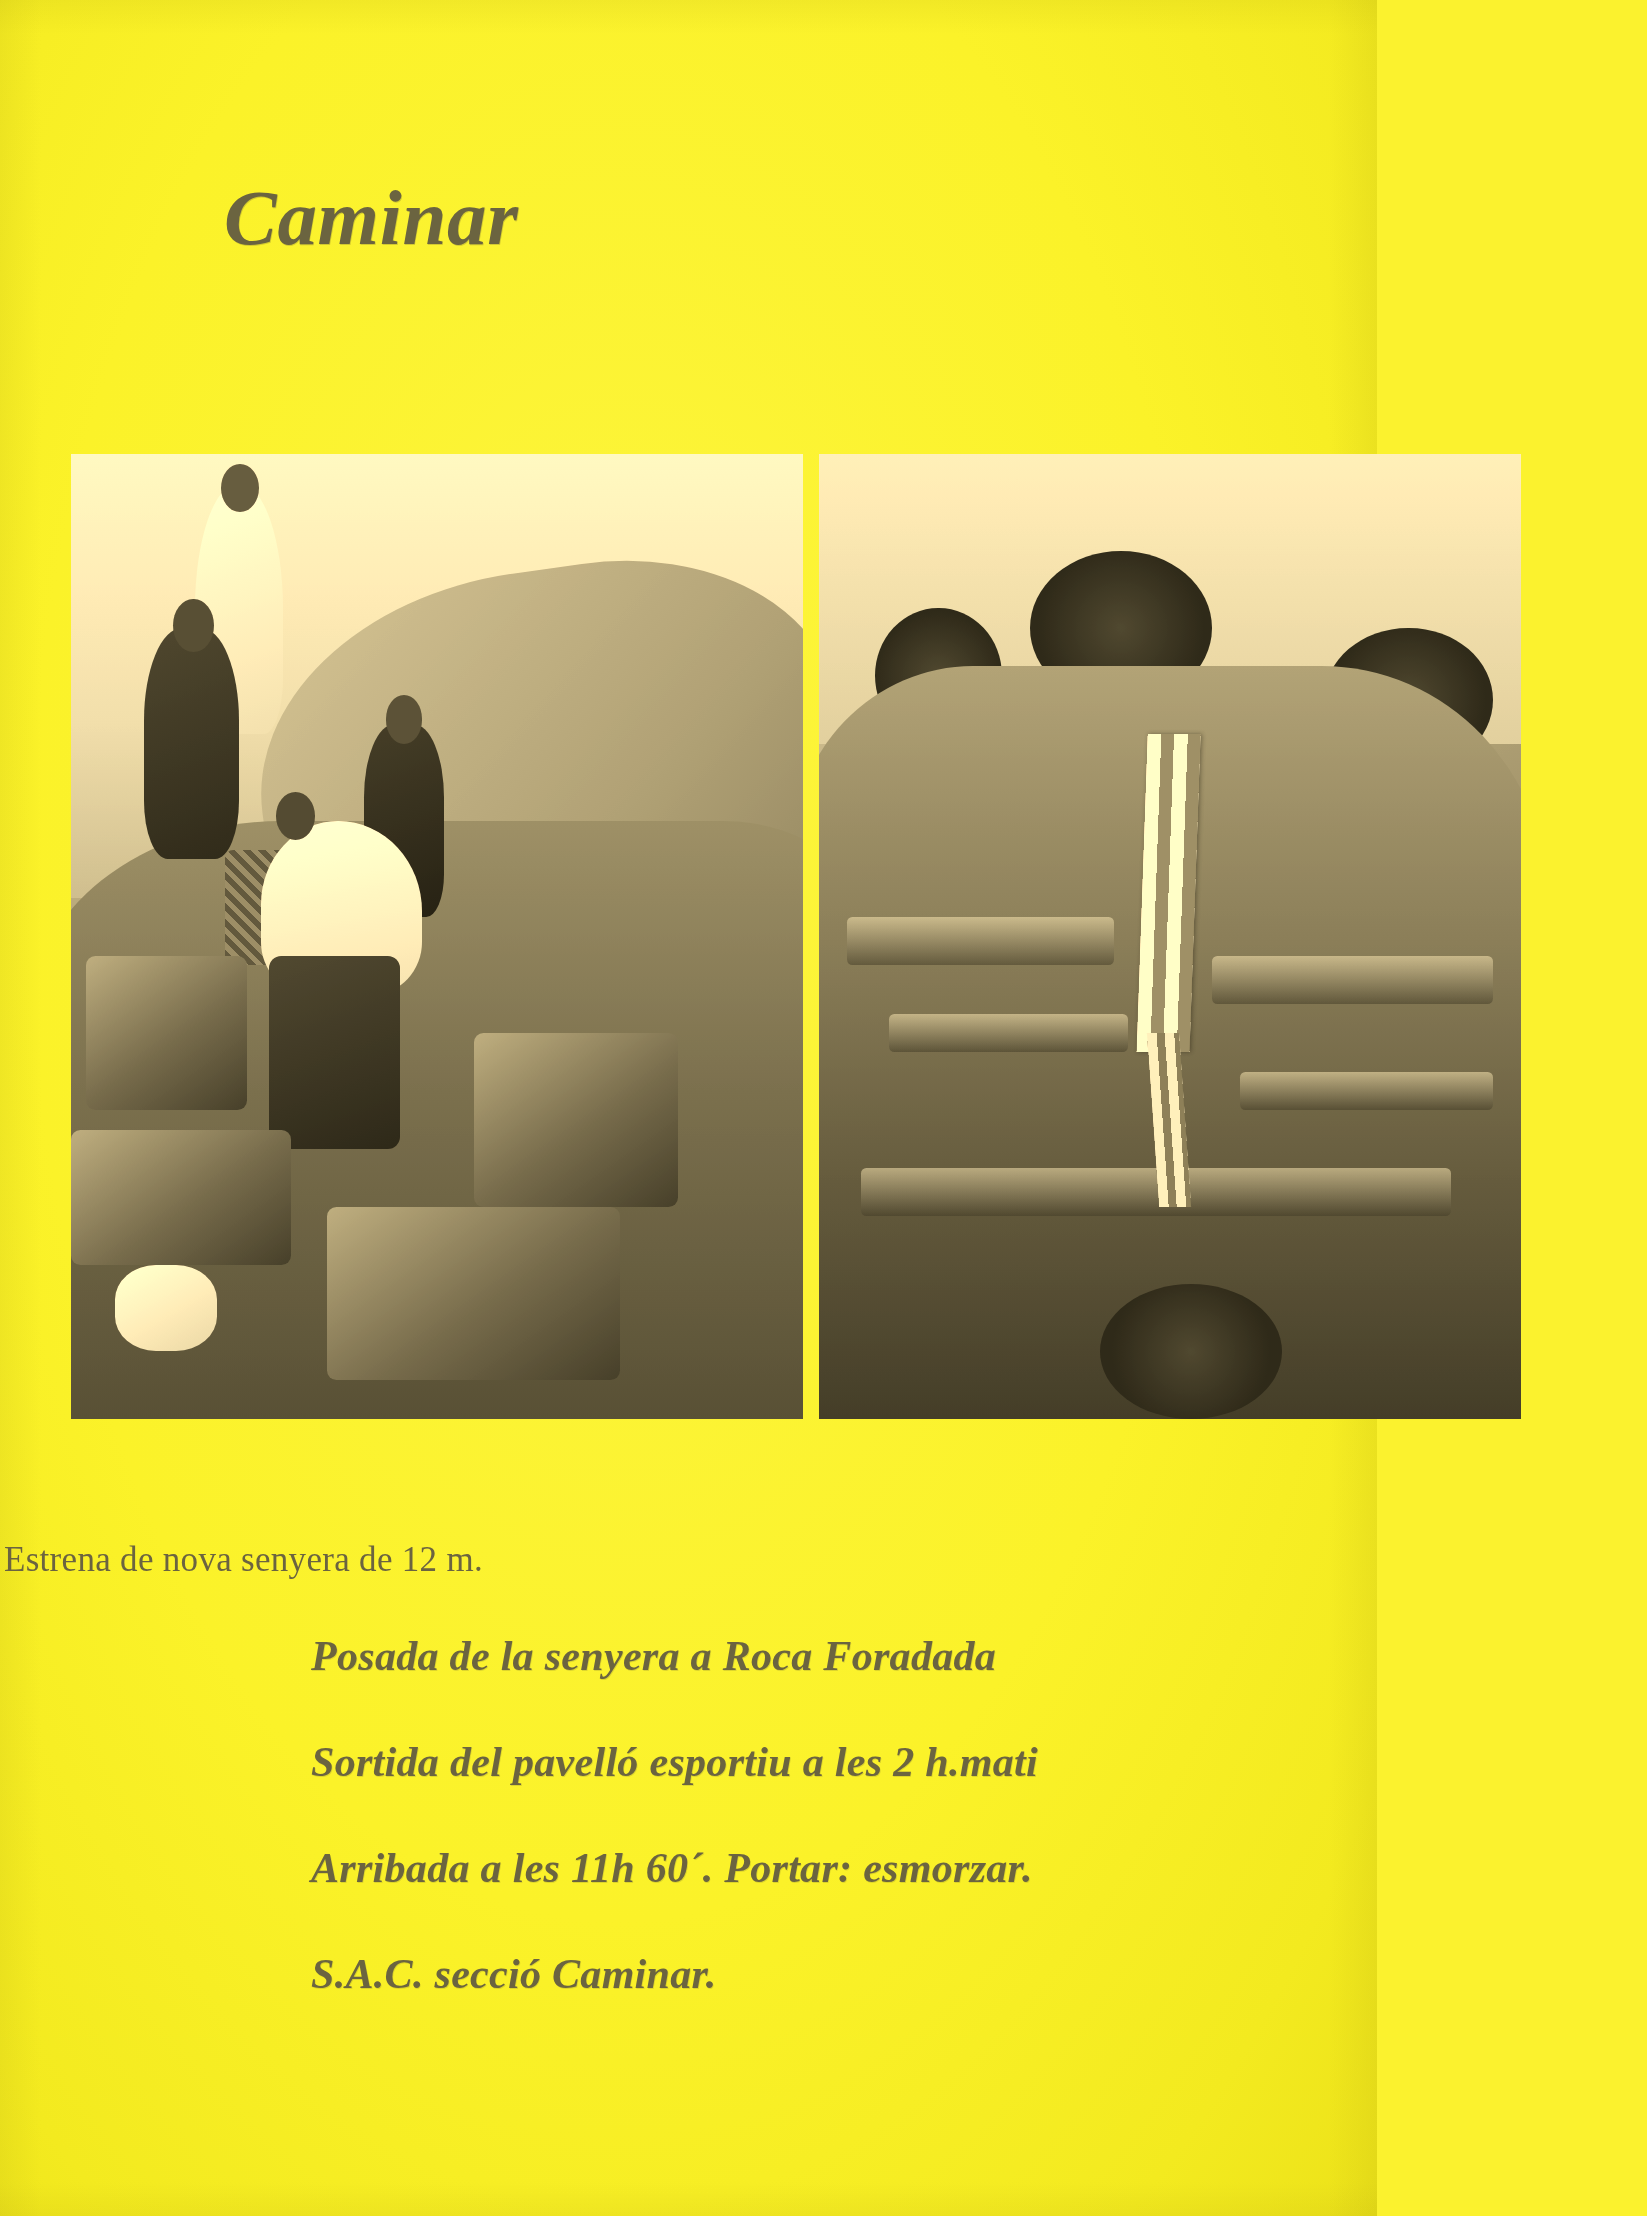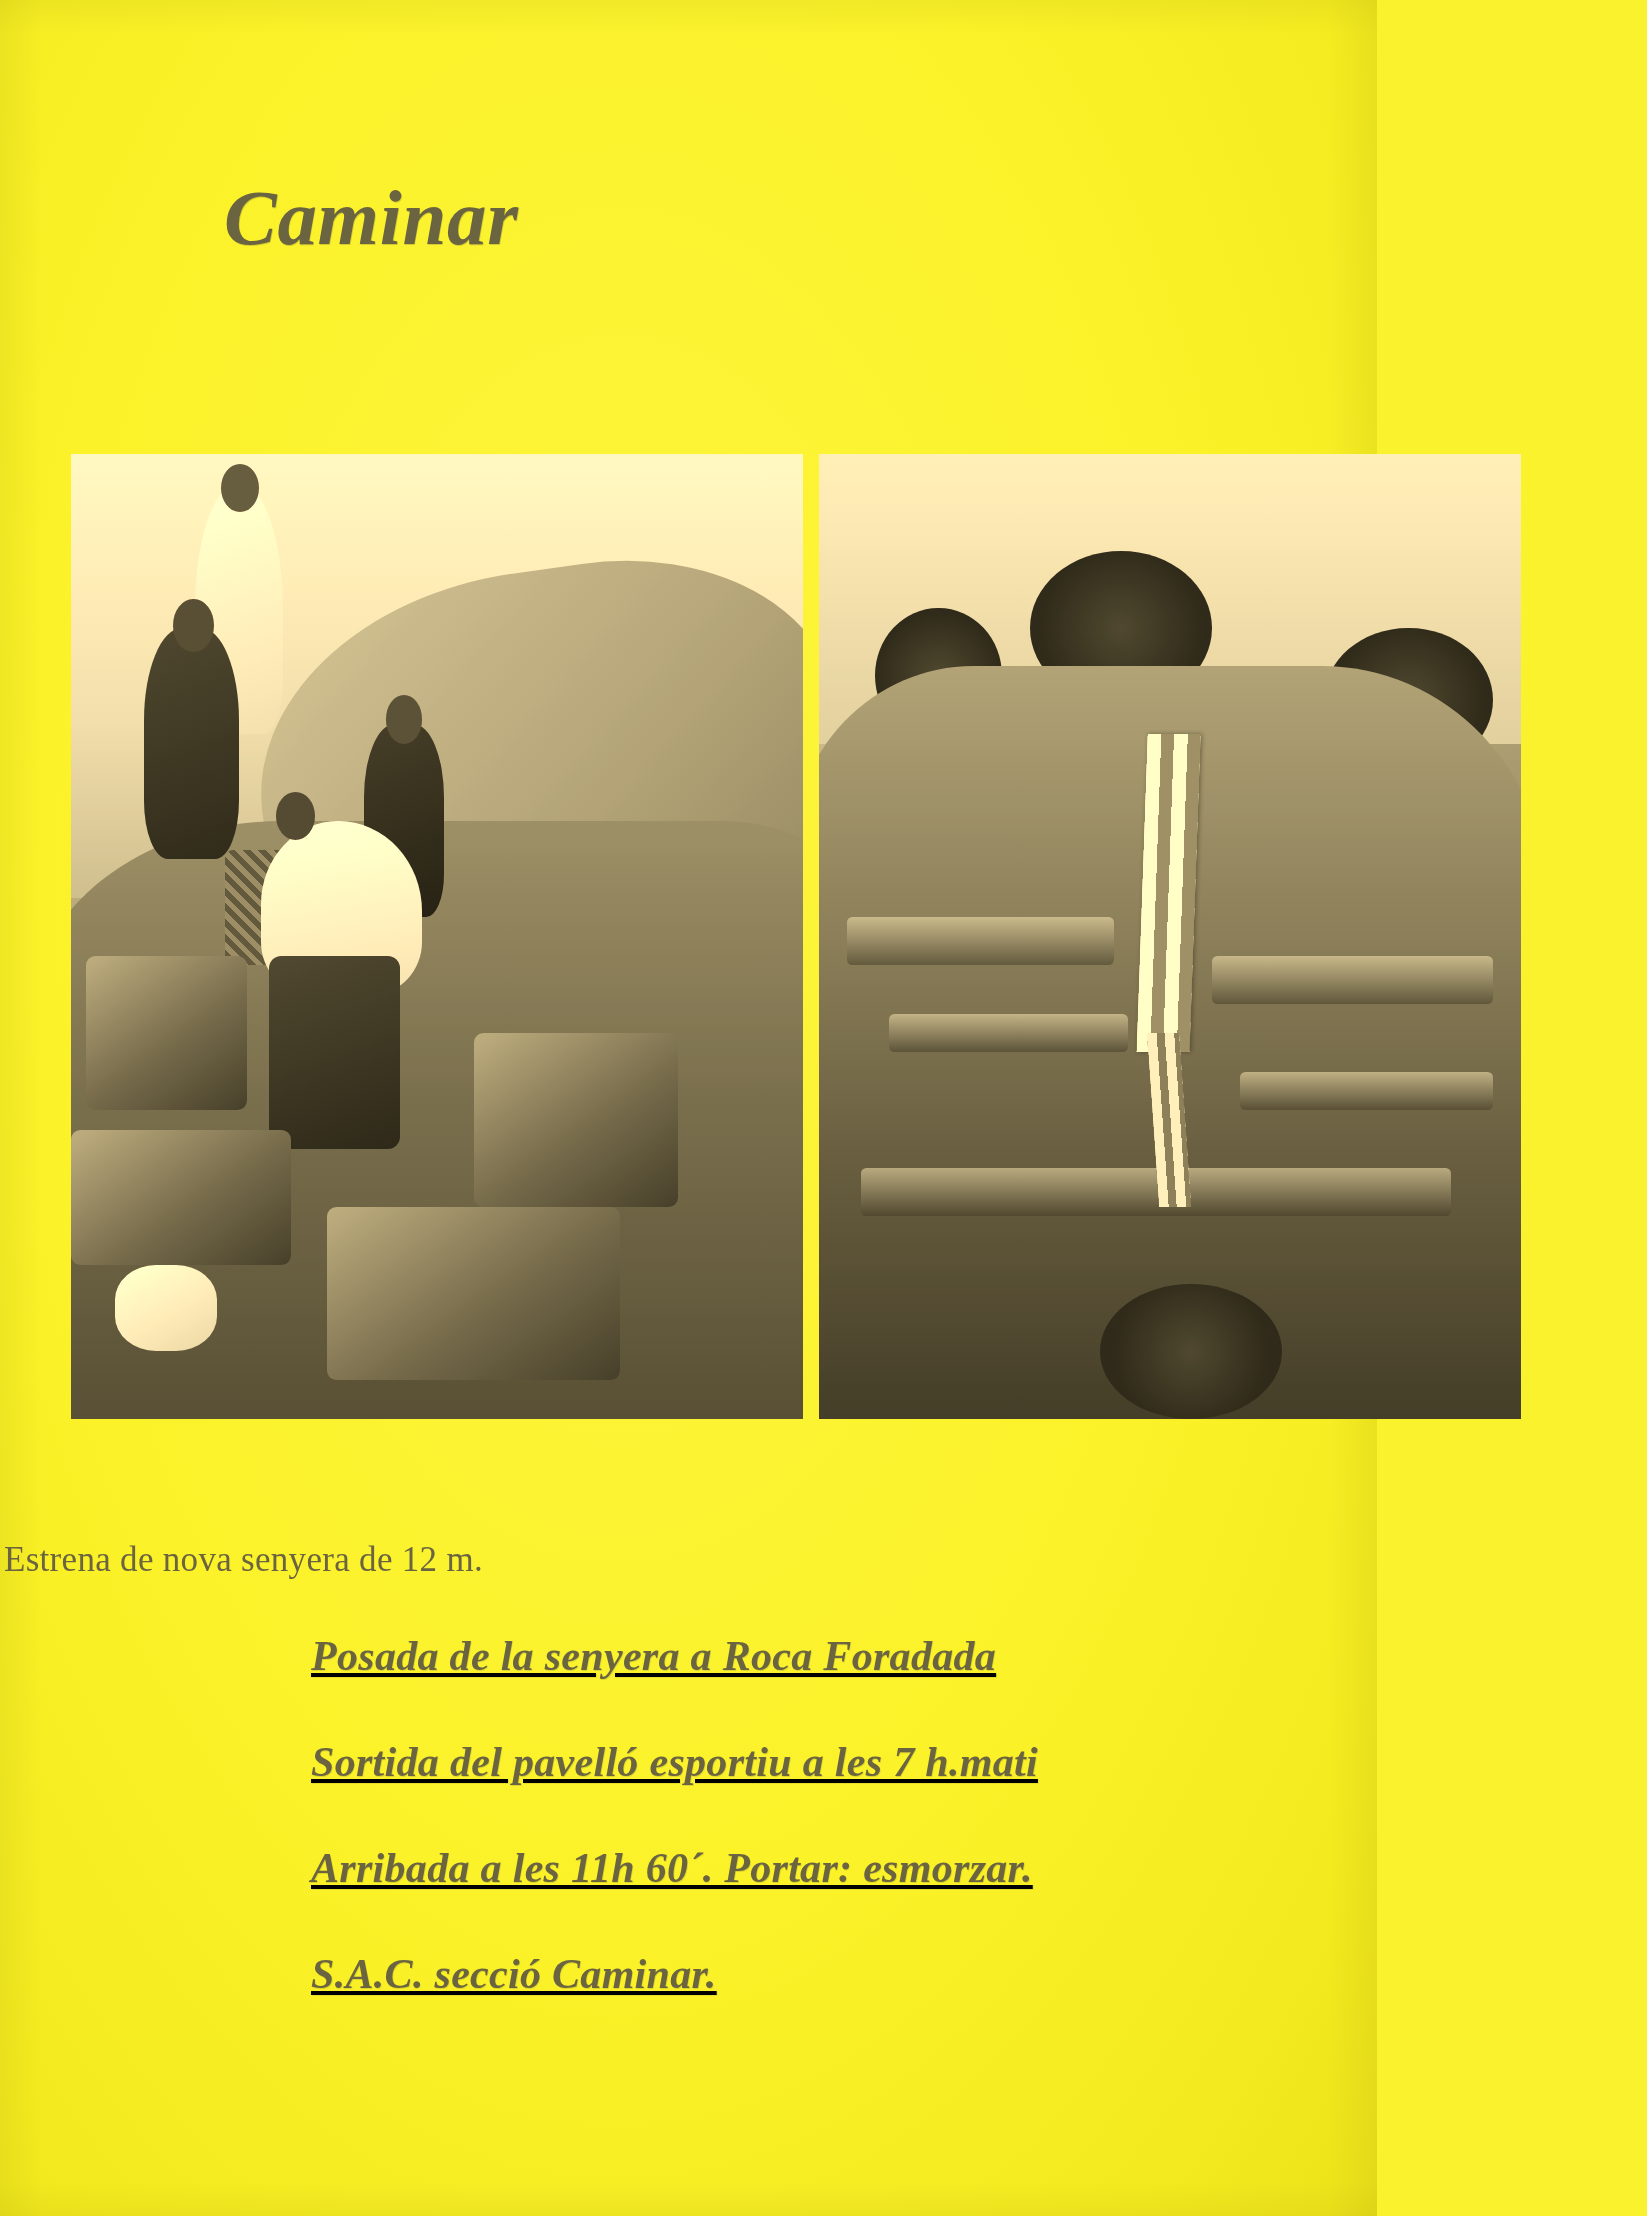--- a/index.html
+++ b/index.html
@@ -172,21 +172,20 @@
     font-size: 35px;
     color: #6b6440;
     letter-spacing: 0.3px;
   }
 
   .lines {
     position: absolute;
     left: 311px;
     top: 1632px;
     width: 1224px;
-    text-decoration: underline;
   }
   .line {
     font-size: 42px;
     font-weight: bold;
     font-style: italic;
     color: #6b6440;
     margin-bottom: 58px;
     letter-spacing: 0.3px;
     text-shadow: 0.7px 0.7px 0 rgba(90,85,50,0.18);
   }
@@ -236,19 +235,19 @@
       <div class="flag2"></div>
       <div class="bush-r" style="left:40%;top:86%;width:26%;height:14%;"></div>
     </div>
 
   </div>
 
   <div class="caption">Estrena de nova senyera  de 12 m.</div>
 
   <div class="lines">
     <div class="line">Posada de la senyera a Roca Foradada</div>
-    <div class="line">Sortida del pavelló esportiu a les 7 h.mati</div>
+    <div class="line">Sortida del pavelló esportiu a les 2 h.mati</div>
     <div class="line">Arribada a les 11h 60´.   Portar: esmorzar.</div>
     <div class="line">S.A.C.  secció Caminar.</div>
   </div>
 
 </div>
 
 
 </body></html>

